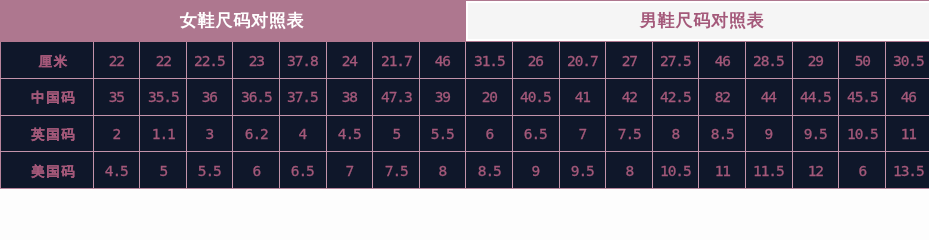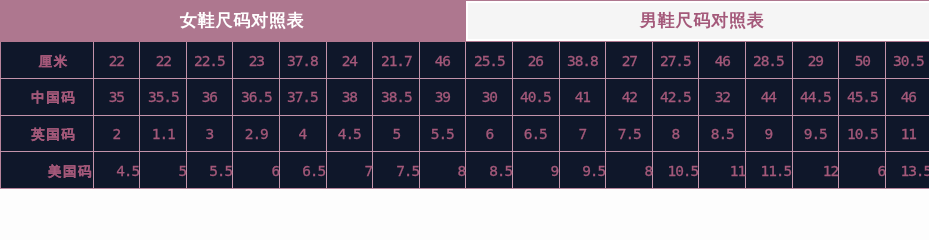--- a/index.html
+++ b/index.html
@@ -17,21 +17,21 @@
   table.size-table td.title-women{background:#ae778f;color:#ffffff;border-color:#ae778f;padding-left:18px;}
   table.size-table td.title-men{background:#f5f5f5;color:#a4597a;padding-left:6px;
               border-color:#ae778f;box-shadow:inset 0 0 0 2px #ffffff;}
   .label-cell{font-family:"Liberation Sans",sans-serif;font-weight:bold;font-size:13.5px;
               letter-spacing:1.5px;color:#a4597a;-webkit-text-stroke:0.18px #a4597a;}
   table.size-table tr.row td.label-cell{padding-left:13px;padding-top:3.4px;}
   .data-cell{font-size:14.5px;letter-spacing:-1.1px;color:#a4597a;-webkit-text-stroke:0.3px #a4597a;}
   .row{height:36.75px;}
   table.size-table tr.row td:first-child{border-left-color:#b7849c;}
   table.size-table tr.row td:last-child{border-right-color:#b7849c;}
-  table.size-table tr.row:last-child td{border-bottom-color:#b7849c;text-align:right;}
+  table.size-table tr.row:last-child td{border-bottom-color:#b7849c;}
 </style>
 </head>
 <body>
 
 <div class="chart">
   <table class="size-table">
     <colgroup>
         <col style="width: 92.6px;">
         <col style="width: 46.6px;">
         <col style="width: 46.6px;">
@@ -60,58 +60,58 @@
     <tr class="row">
           <td class="label-cell">厘米</td>
           <td class="data-cell">22</td>
           <td class="data-cell">22</td>
           <td class="data-cell">22.5</td>
           <td class="data-cell">23</td>
           <td class="data-cell">37.8</td>
           <td class="data-cell">24</td>
           <td class="data-cell">21.7</td>
           <td class="data-cell">46</td>
-          <td class="data-cell">25.5</td>
+          <td class="data-cell">31.5</td>
           <td class="data-cell">26</td>
-          <td class="data-cell">38.8</td>
+          <td class="data-cell">20.7</td>
           <td class="data-cell">27</td>
           <td class="data-cell">27.5</td>
           <td class="data-cell">46</td>
           <td class="data-cell">28.5</td>
           <td class="data-cell">29</td>
           <td class="data-cell">50</td>
           <td class="data-cell">30.5</td>
         </tr>
         <tr class="row">
           <td class="label-cell">中国码</td>
           <td class="data-cell">35</td>
           <td class="data-cell">35.5</td>
           <td class="data-cell">36</td>
           <td class="data-cell">36.5</td>
           <td class="data-cell">37.5</td>
           <td class="data-cell">38</td>
-          <td class="data-cell">38.5</td>
+          <td class="data-cell">47.3</td>
           <td class="data-cell">39</td>
-          <td class="data-cell">30</td>
+          <td class="data-cell">20</td>
           <td class="data-cell">40.5</td>
           <td class="data-cell">41</td>
           <td class="data-cell">42</td>
           <td class="data-cell">42.5</td>
-          <td class="data-cell">32</td>
+          <td class="data-cell">82</td>
           <td class="data-cell">44</td>
           <td class="data-cell">44.5</td>
           <td class="data-cell">45.5</td>
           <td class="data-cell">46</td>
         </tr>
         <tr class="row">
           <td class="label-cell">英国码</td>
           <td class="data-cell">2</td>
           <td class="data-cell">1.1</td>
           <td class="data-cell">3</td>
-          <td class="data-cell">2.9</td>
+          <td class="data-cell">6.2</td>
           <td class="data-cell">4</td>
           <td class="data-cell">4.5</td>
           <td class="data-cell">5</td>
           <td class="data-cell">5.5</td>
           <td class="data-cell">6</td>
           <td class="data-cell">6.5</td>
           <td class="data-cell">7</td>
           <td class="data-cell">7.5</td>
           <td class="data-cell">8</td>
           <td class="data-cell">8.5</td>

